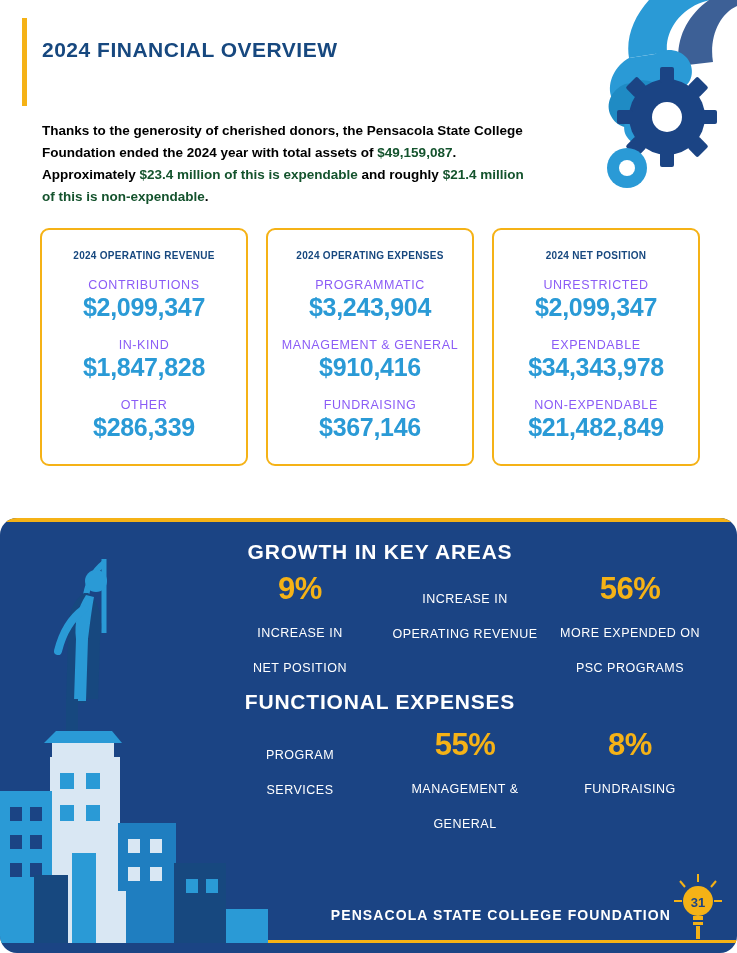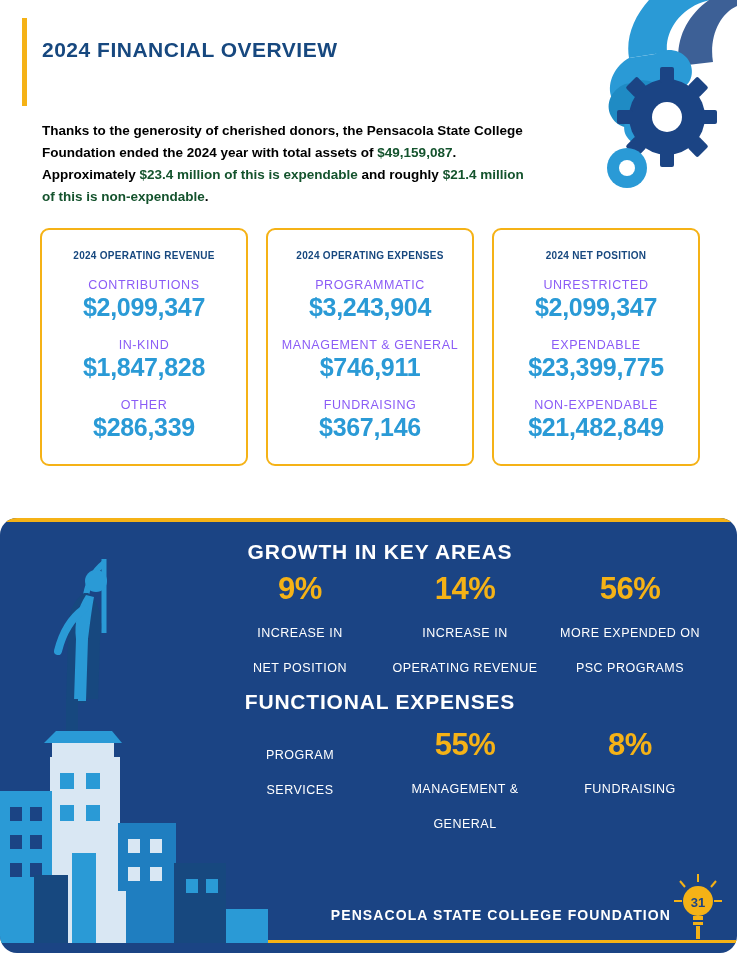--- a/index.html
+++ b/index.html
@@ -238,31 +238,31 @@
       <div class="row-value">$1,847,828</div>
       <div class="row-label">OTHER</div>
       <div class="row-value last">$286,339</div>
     </div>
 
     <div class="card">
       <div class="card-title">2024 OPERATING EXPENSES</div>
       <div class="row-label">PROGRAMMATIC</div>
       <div class="row-value">$3,243,904</div>
       <div class="row-label">MANAGEMENT &amp; GENERAL</div>
-      <div class="row-value">$746,911</div>
+      <div class="row-value">$910,416</div>
       <div class="row-label">FUNDRAISING</div>
       <div class="row-value last">$367,146</div>
     </div>
 
     <div class="card">
       <div class="card-title">2024 NET POSITION</div>
       <div class="row-label">UNRESTRICTED</div>
       <div class="row-value">$2,099,347</div>
       <div class="row-label">EXPENDABLE</div>
-      <div class="row-value">$23,399,775</div>
+      <div class="row-value">$34,343,978</div>
       <div class="row-label">NON-EXPENDABLE</div>
       <div class="row-value last">$21,482,849</div>
     </div>
 
   </div>
 </div>
 
 <div class="bottom">
   <div class="gold-rule-top"></div>
   <div class="gold-rule-bottom"></div>
@@ -315,21 +315,20 @@
 
   <div class="section-heading" id="growth-heading">GROWTH IN KEY AREAS</div>
 
   <div class="stats" id="growth-stats">
     <div class="stat">
       <div class="stat-pct">9%</div>
       <div class="stat-label">INCREASE IN</div>
       <div class="stat-label">NET POSITION</div>
     </div>
     <div class="stat">
-      <div class="stat-pct">14%</div>
       <div class="stat-label">INCREASE IN</div>
       <div class="stat-label">OPERATING REVENUE</div>
     </div>
     <div class="stat">
       <div class="stat-pct">56%</div>
       <div class="stat-label">MORE EXPENDED ON</div>
       <div class="stat-label">PSC PROGRAMS</div>
     </div>
   </div>
 

